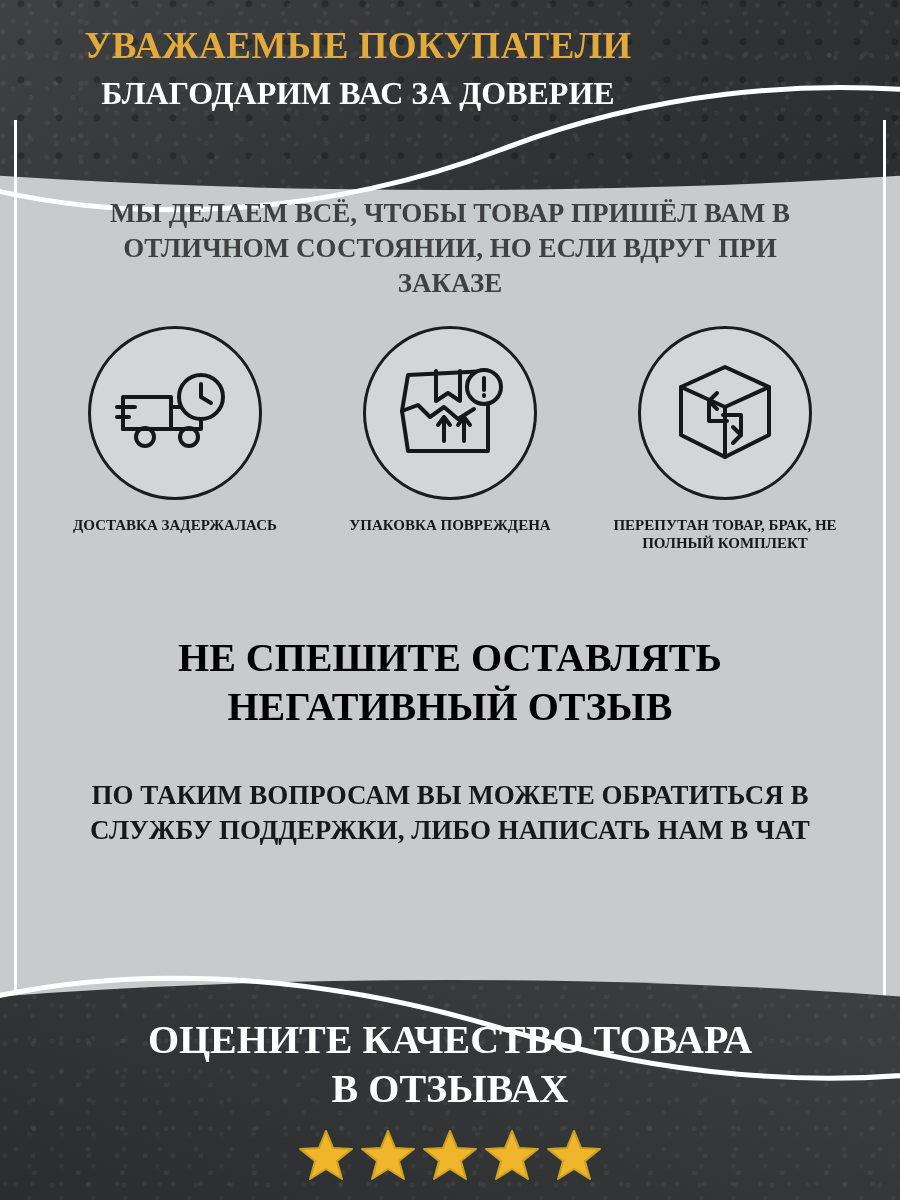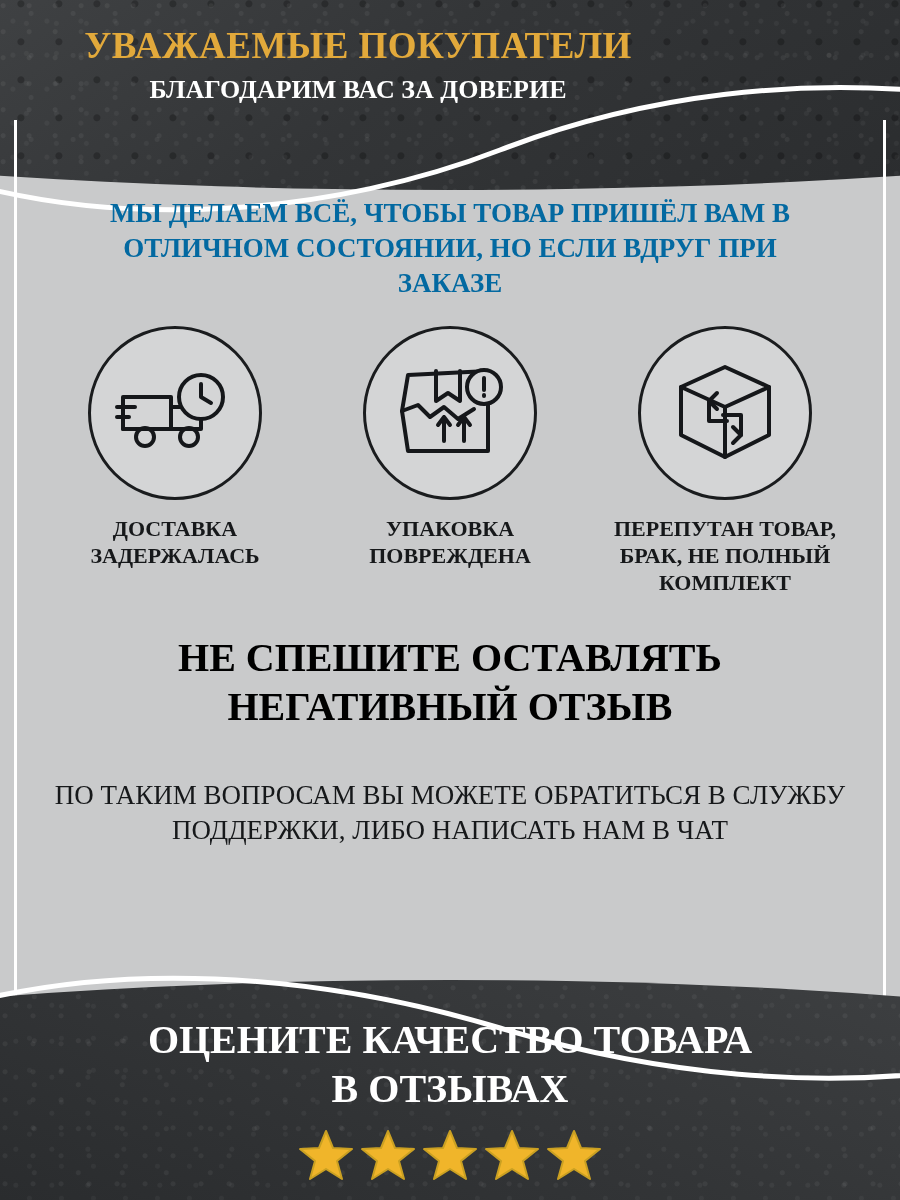--- a/index.html
+++ b/index.html
@@ -97,39 +97,39 @@
     margin: 24px 0 0 0;
     font-size: 37px;
     font-weight: bold;
     letter-spacing: 0.5px;
     color: #e2a93b;
     text-transform: uppercase;
   }
   .header-sub {
     margin: 8px auto 0 auto;
     width: 520px;
-    font-size: 26px;
+    font-size: 32px;
     font-weight: bold;
     line-height: 1.18;
     color: #ffffff;
     text-transform: uppercase;
   }
 
   
   .intro {
     position: absolute;
     top: 196px;
     left: 50%;
     transform: translateX(-50%);
     width: 760px;
     text-align: center;
     font-size: 27px;
     font-weight: bold;
     line-height: 1.3;
-    color: #0369a1;
+    color: #404040;
     text-transform: uppercase;
     z-index: 5;
   }
 
   .icons-row {
     position: absolute;
     top: 326px;
     left: 50%;
     transform: translateX(-50%);
     width: 800px;
@@ -149,21 +149,21 @@
     height: 168px;
     border-radius: 50%;
     border: 3px solid #1a1c1e;
     background: #d4d5d6;
     display: flex;
     align-items: center;
     justify-content: center;
   }
   .icon-caption {
     margin-top: 16px;
-    font-size: 22px;
+    font-size: 15px;
     font-weight: bold;
     line-height: 1.22;
     color: #16181a;
     text-transform: uppercase;
     text-align: center;
   }
 
   .headline {
     position: absolute;
     top: 634px;
@@ -180,21 +180,21 @@
   }
 
   .note {
     position: absolute;
     top: 778px;
     left: 50%;
     transform: translateX(-50%);
     width: 800px;
     text-align: center;
     font-size: 27px;
-    font-weight: normal;
+    font-weight: bold;
     line-height: 1.3;
     color: #16181a;
     text-transform: uppercase;
     z-index: 5;
   }
 
   
   .footer {
     position: absolute;
     bottom: 0;

